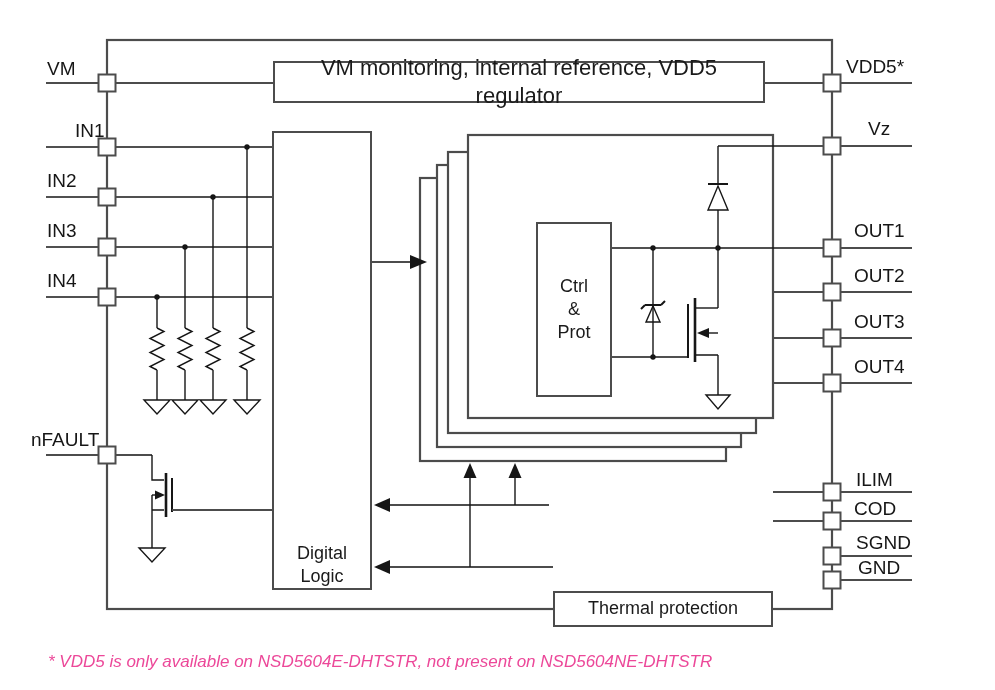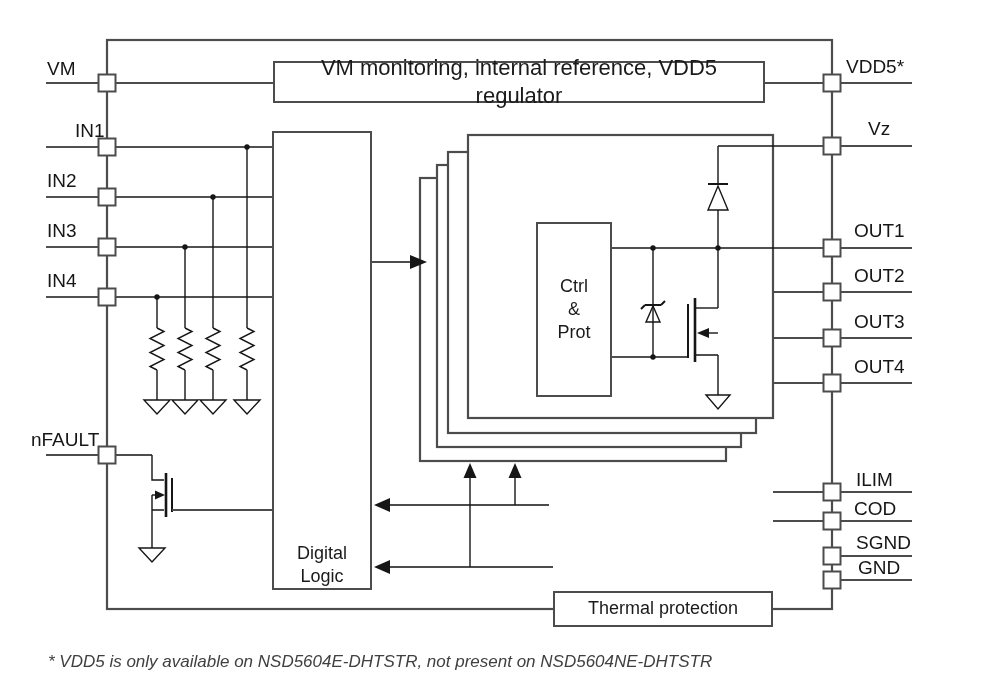--- a/index.html
+++ b/index.html
@@ -9,21 +9,21 @@
   }
   .stage svg{position:absolute;left:0;top:0;}
   .blk{
     position:absolute;box-sizing:border-box;border:2px solid #4c4c4c;background:#ffffff;
     display:flex;flex-direction:column;align-items:center;justify-content:center;
     text-align:center;font-size:18px;line-height:1.28;color:#1a1a1a;
   }
   .blk.vm{font-size:22px;}
   .blk.dl{justify-content:flex-end;padding-top:172px;}
   .plabel{position:absolute;font-size:19px;white-space:nowrap;color:#161616;}
-  .footnote{position:absolute;left:48px;top:652px;font-size:17px;font-style:italic;color:#404040;white-space:nowrap;}
+  .footnote{position:absolute;left:48px;top:652px;font-size:17px;font-style:italic;color:#ec4899;white-space:nowrap;}
   .w{stroke:#161616;stroke-width:1.4;fill:none;}
   .w2{stroke:#161616;stroke-width:2;fill:none;}
   .w3{stroke:#161616;stroke-width:2.6;fill:none;}
   .g2{stroke:#4c4c4c;stroke-width:2;fill:none;}
   .f{stroke:#4c4c4c;stroke-width:2.2;fill:none;}
   .fw{stroke:#4c4c4c;stroke-width:2.2;fill:#ffffff;}
   .pad{stroke:#4c4c4c;stroke-width:2;fill:#ffffff;}
   .ah{fill:#161616;stroke:none;}
 </style>
 </head>

